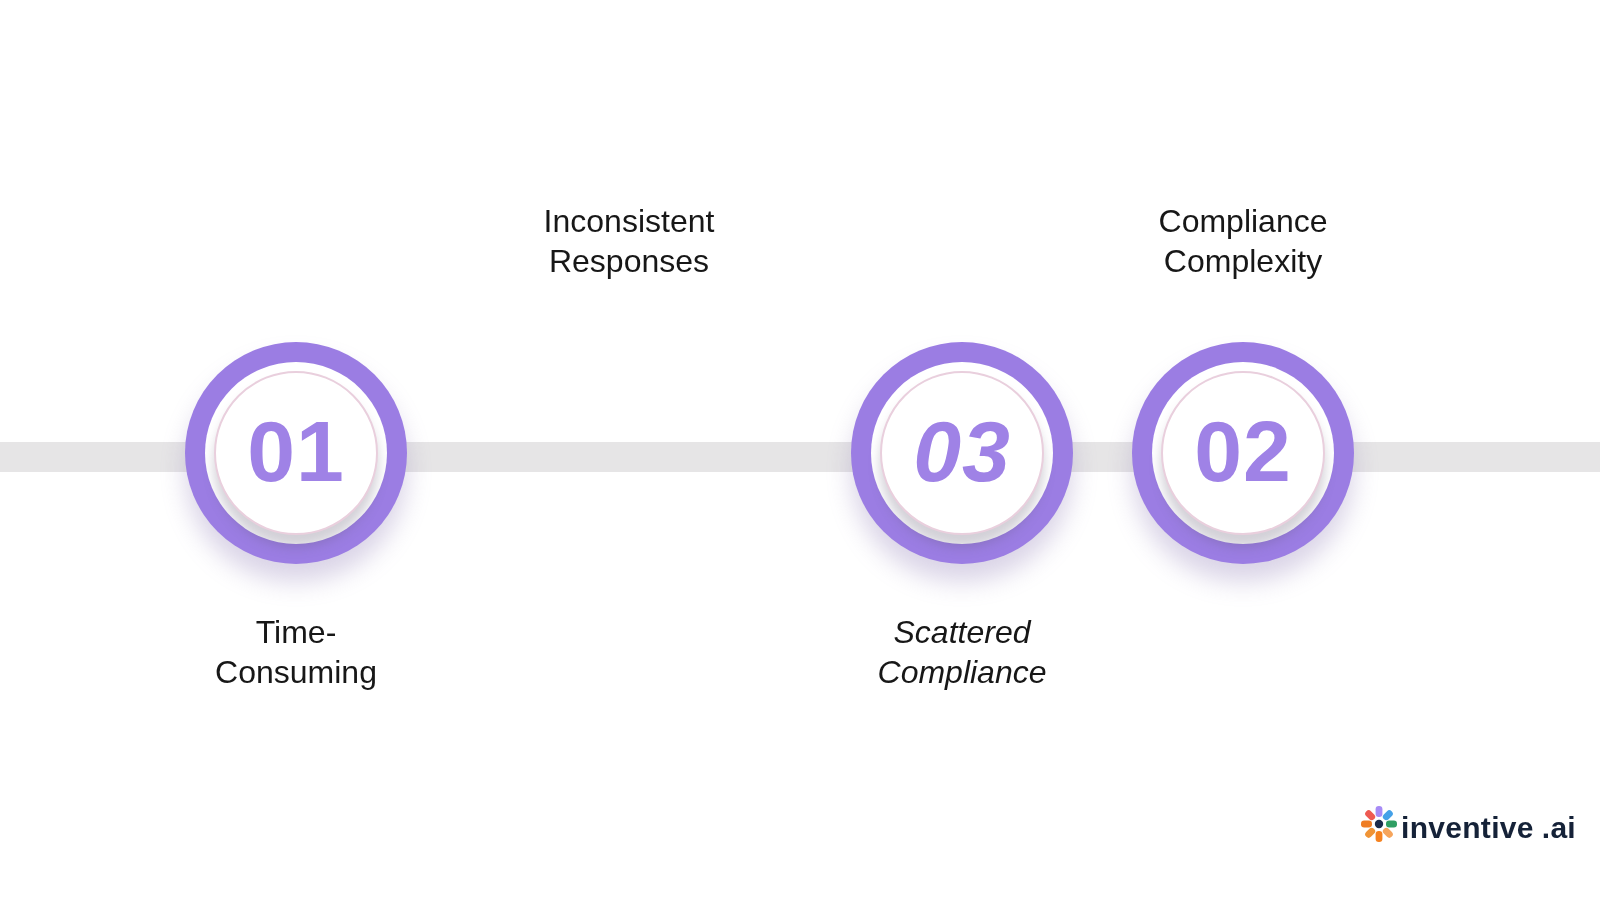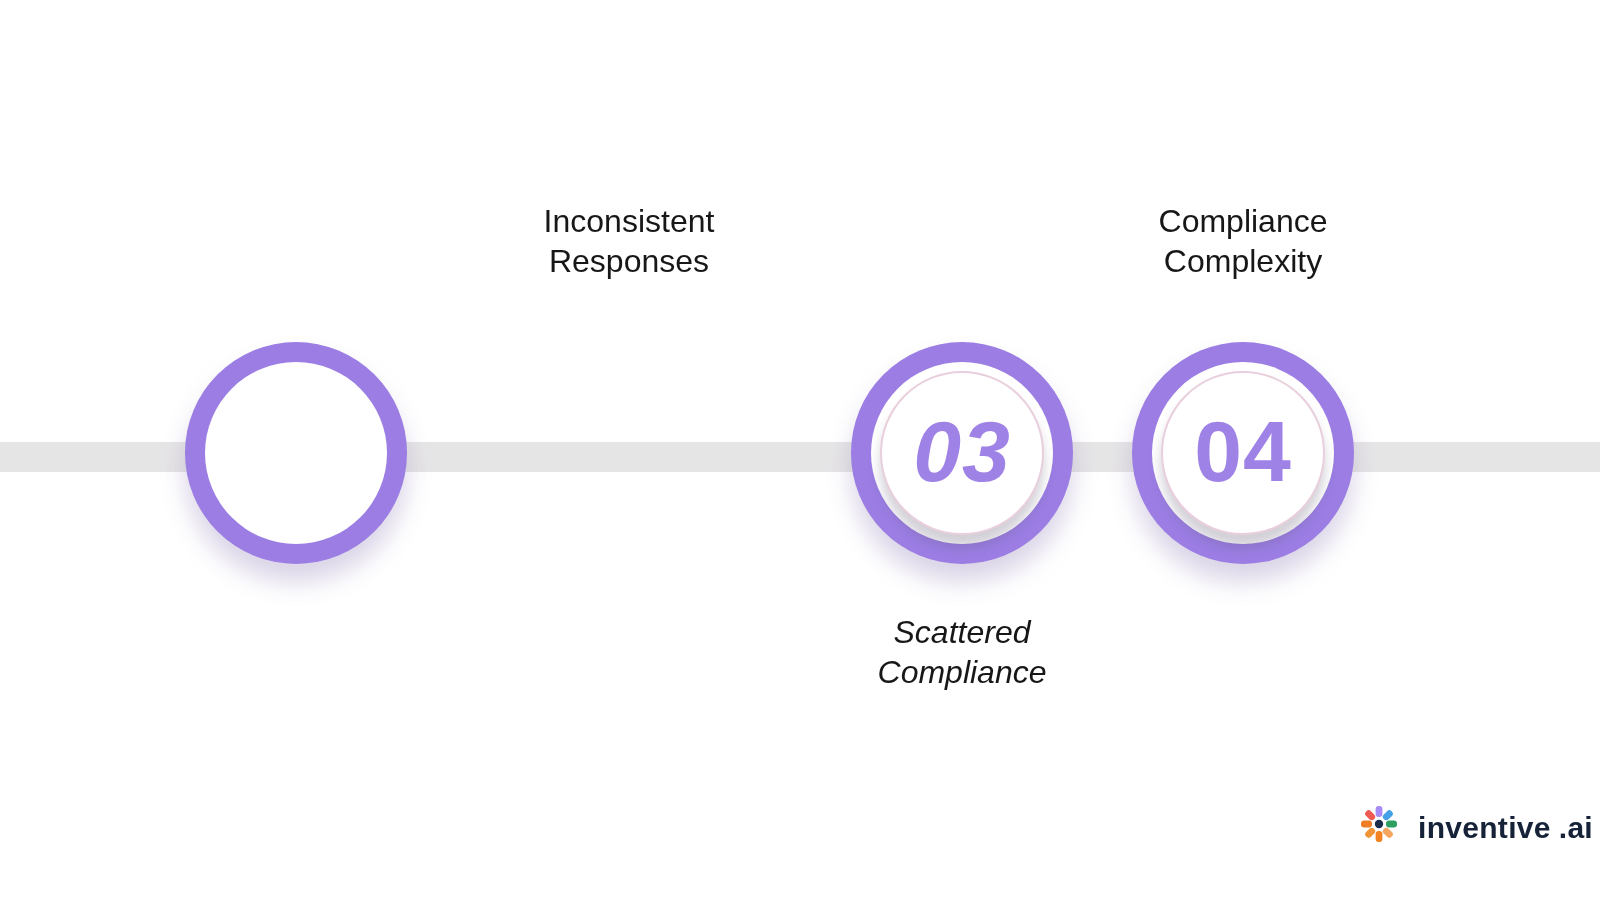--- a/index.html
+++ b/index.html
@@ -90,21 +90,21 @@
   .label.above { top: 201px; }
   .label.below { top: 612px; }
 
   
   .logo {
     position: absolute;
     left: 1358px;
     top: 802px;
     display: flex;
     align-items: center;
-    gap: 18px;
+    gap: 1px;
   }
   .logo-icon {
     width: 42px;
     height: 42px;
     display: block;
   }
   .logo-text {
     font-size: 30px;
     font-weight: bold;
     color: #152238;
@@ -118,21 +118,26 @@
   }
 </style>
 </head>
 <body>
 
 <div class="band"></div>
 
 <div class="item item-0">
   <div class="badge">
     <div class="badge-gap"></div>
+    <div class="badge-inner">
+      <div class="number">01</div>
+    </div>
   </div>
+  <div class="label below">Time-
+Consuming</div>
 </div>
 
 <div class="item item-1">
   <div class="label above">Inconsistent
 Responses</div>
 </div>
 
 <div class="item item-2">
   <div class="badge">
     <div class="badge-gap"></div>
@@ -143,21 +148,21 @@
   <div class="label below">Scattered
 Compliance</div>
 </div>
 
 <div class="item item-3">
   <div class="label above">Compliance
 Complexity</div>
   <div class="badge">
     <div class="badge-gap"></div>
     <div class="badge-inner">
-      <div class="number">04</div>
+      <div class="number">02</div>
     </div>
   </div>
 </div>
 
 <div class="logo">
   <svg class="logo-icon" viewBox="-21 -21 42 42" xmlns="http://www.w3.org/2000/svg">
     <g id="burst-bars">
         <rect x="-3.4" y="-18" width="6.8" height="11" rx="3.2" fill="#a78bf6" transform="rotate(0)"></rect>
         <rect x="-3.4" y="-18" width="6.8" height="11" rx="3.2" fill="#44a1e8" transform="rotate(45)"></rect>
         <rect x="-3.4" y="-18" width="6.8" height="11" rx="3.2" fill="#2f9e63" transform="rotate(90)"></rect>

